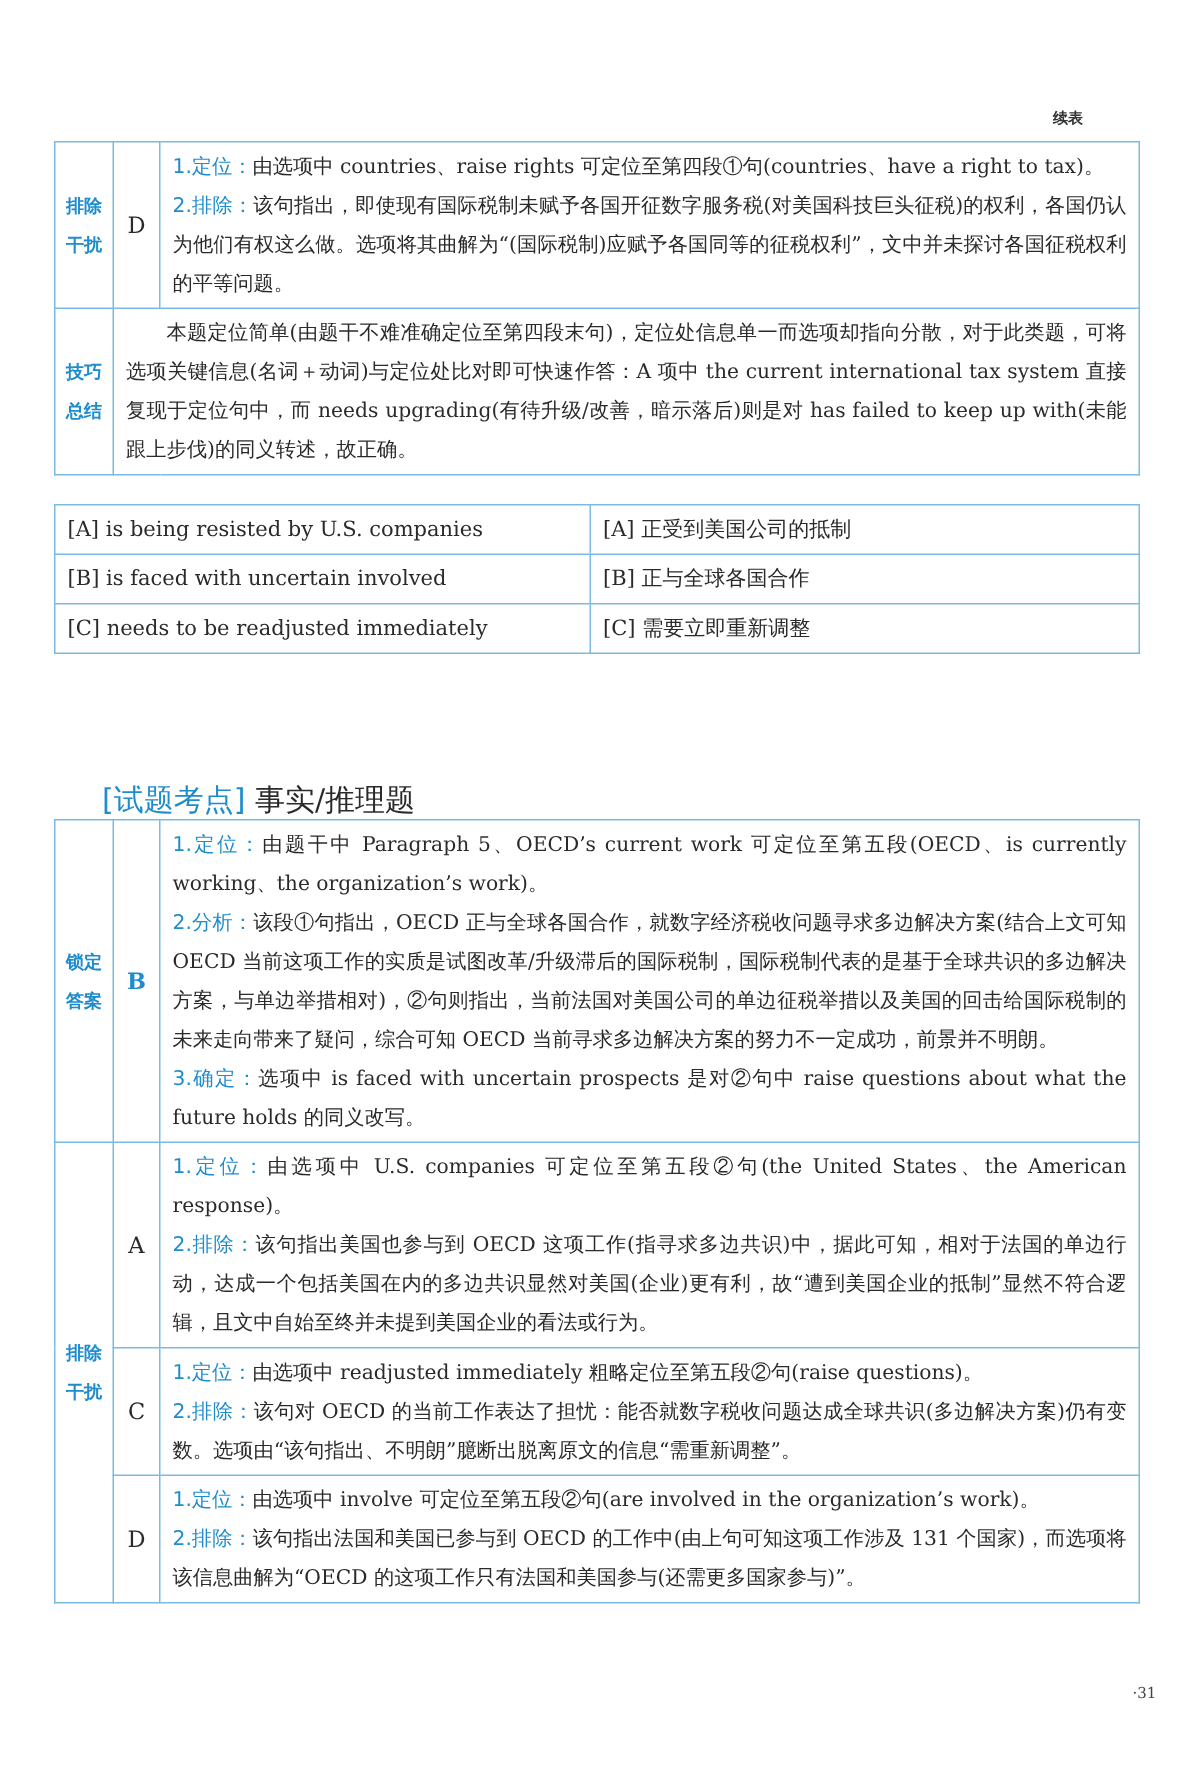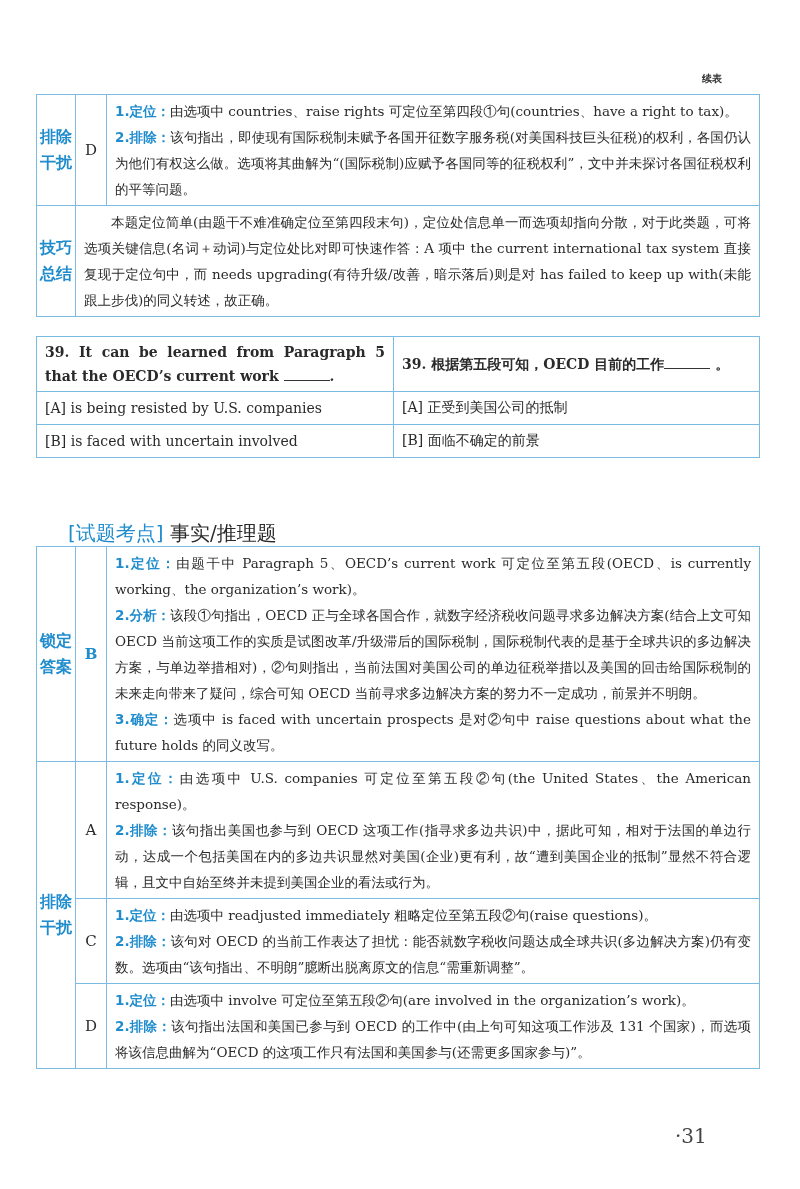--- a/index.html
+++ b/index.html
@@ -13,41 +13,41 @@
     font-family: "DejaVu Sans", sans-serif; font-weight: bold; font-size: 10px; color: #333;
   }
   table.box {
     position: absolute; left: 36px; width: 724px;
     border-collapse: collapse; border: 1.5px solid #5aa8d8;
     font-size: 13.5px; line-height: 26px;
   }
   table.box td { border: 1px solid #7bbbe2; vertical-align: middle; }
   td.cat {
     width: 36px; text-align: center; color: #1f8ccd;
-    font-family: "DejaVu Sans", sans-serif; font-weight: bold; font-size: 16px; line-height: 26px;
+    font-family: "DejaVu Sans", sans-serif; font-weight: bold; font-size: 12px; line-height: 26px;
   }
   td.opt { width: 28px; text-align: center; font-size: 15px; }
   td.opt.answer { color: #1f8ccd; font-weight: bold; }
   td.body { padding: 3px 8px 3px 8px; text-align: justify; }
   .p { margin: 0; }
-  .lbl { color: #1f8ccd; font-family: "DejaVu Sans", sans-serif; font-weight: bold; margin-top: 26px; }
+  .lbl { color: #1f8ccd; font-family: "DejaVu Sans", sans-serif; font-weight: normal; margin-top: 26px; }
   .indent { text-indent: 2em; }
 
   table.q {
     position: absolute; left: 36px; top: 336px; width: 724px;
     border-collapse: collapse; border: 1.5px solid #5aa8d8; font-size: 14px;
   }
   table.q td { border: 1px solid #7bbbe2; padding: 3px 8px; height: 26px; vertical-align: middle; }
   table.q td.left { width: 340px; }
   table.q .stem { font-weight: bold; line-height: 24px; text-align: justify; }
   .blank { display: inline-block; width: 46px; border-bottom: 1px solid #333; height: 14px; vertical-align: baseline; }
 
   .testpoint { position: absolute; left: 68px; top: 520px; font-size: 20px; }
   .testpoint .tag { color: #1f8ccd; font-family: "DejaVu Sans", sans-serif; }
-  .pagenum { position: absolute; left: 675px; top: 1124px; font-size: 20px; color: #444; }
+  .pagenum { position: absolute; left: 755px; top: 1124px; font-size: 10px; color: #444; }
 </style>
 </head>
 <body>
 
 <div class="page-label">续表</div>
 
 <table class="box" style="top:94px;">
   <tbody>
       <tr>
     <td class="cat">
@@ -67,31 +67,31 @@
     </td>
     <td class="body" colspan="2">
       <p class="p indent">本题定位简单(由题干不难准确定位至第四段末句)，定位处信息单一而选项却指向分散，对于此类题，可将选项关键信息(名词＋动词)与定位处比对即可快速作答：A 项中 the current international tax system 直接复现于定位句中，而 needs upgrading(有待升级/改善，暗示落后)则是对 has failed to keep up with(未能跟上步伐)的同义转述，故正确。</p>
     </td>
   </tr>
 </tbody>
   </table>
 
 <table class="q">
   <tbody>
-      <tr>
-    <td class="left stem"><span>39. It can be learned from Paragraph 5 that the OECD’s current work </span><span class="blank"></span><span>.</span></td>
-    <td style="font-weight:bold;"><span>39. 根据第五段可知，OECD 目前的工作</span><span class="blank"></span><span> 。</span></td>
-  </tr>
   <tr>
     <td class="left">[A] is being resisted by U.S. companies</td>
     <td>[A] 正受到美国公司的抵制</td>
   </tr>
   <tr>
     <td class="left">[B] is faced with uncertain involved</td>
-    <td>[B] 面临不确定的前景</td>
+    <td>[B] 正与全球各国合作</td>
+  </tr>
+  <tr>
+    <td class="left">[C] needs to be readjusted immediately</td>
+    <td>[C] 需要立即重新调整</td>
   </tr>
 </tbody>
   </table>
 
 <div class="testpoint">
   <span class="tag">[试题考点]</span><span> 事实/推理题</span>
 </div>
 
 <table class="box" style="top:546px;">
   <tbody>

